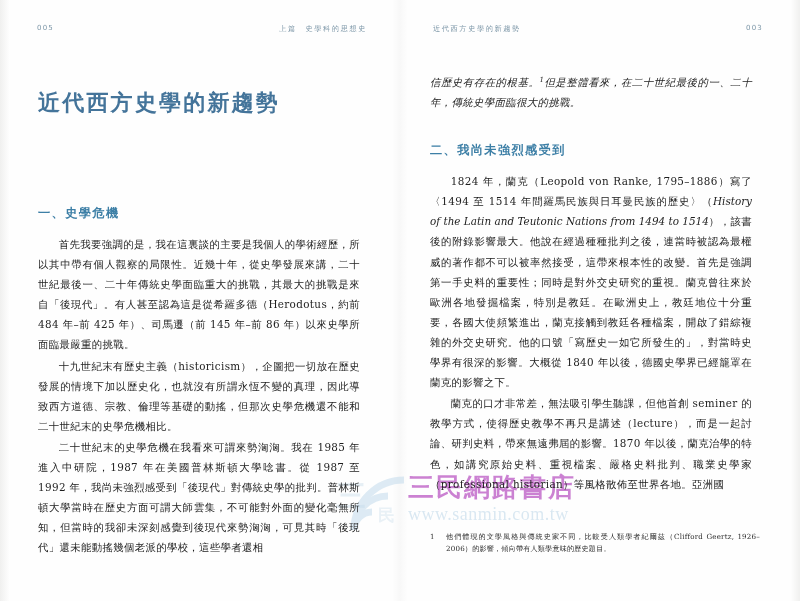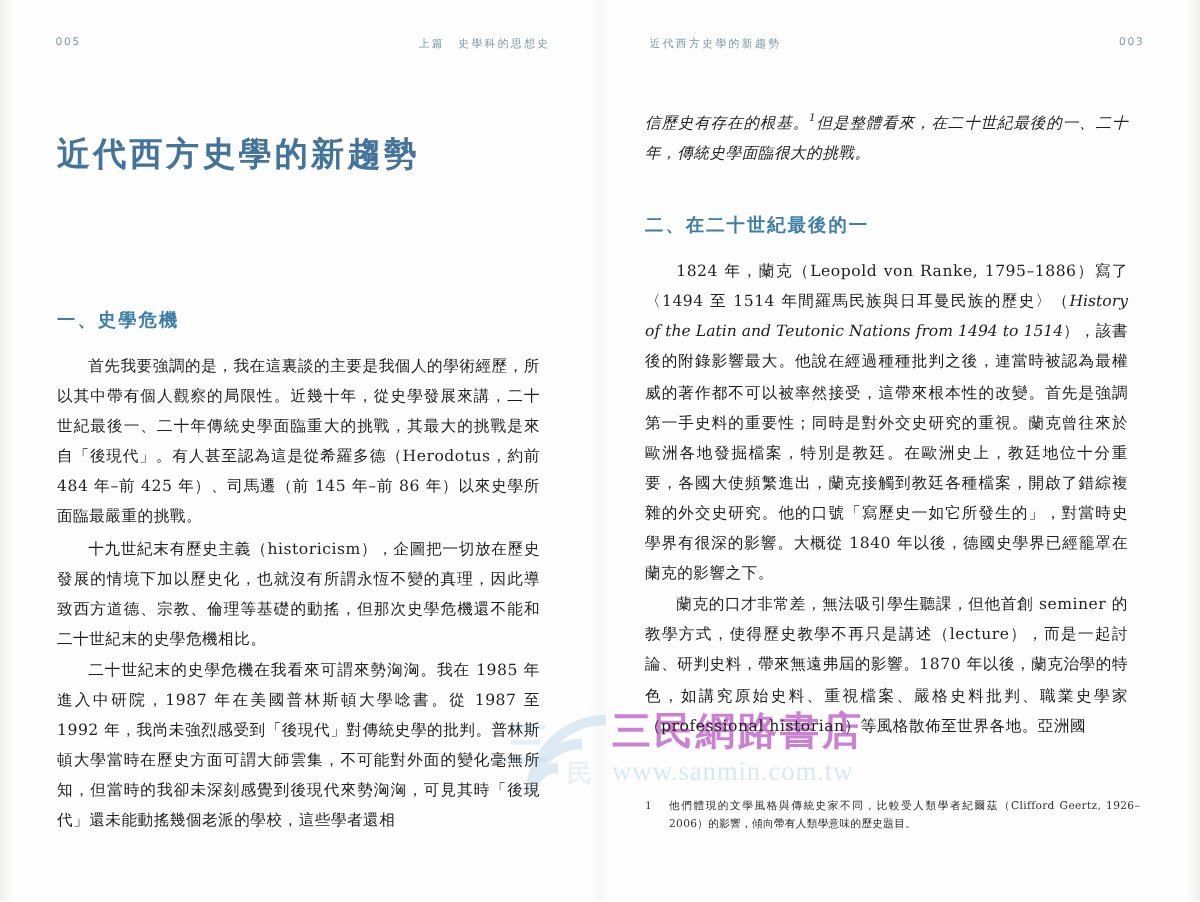--- a/index.html
+++ b/index.html
@@ -164,21 +164,21 @@
 
   <div class="page right">
 
     <div class="runhead chap">近代西方史學的新趨勢</div>
     <div class="runhead folio">003</div>
 
     <div class="col">
       <p class="body cont">信歷史有存在的根基。<span class="sup">1</span>但是整體看來，在二十世紀最後的一、二十年，傳統史學面臨很大的挑戰。</p>
 
       <div class="sec2-wrap">
-        <h2 class="section-head">二、在二十世紀最後的一</h2>
+        <h2 class="section-head">二、我尚未強烈感受到</h2>
         <p class="body">1824 年，蘭克（Leopold von Ranke, 1795–1886）寫了〈1494 至 1514 年間羅馬民族與日耳曼民族的歷史〉（<span class="ital lat">History of the Latin and Teutonic Nations from 1494 to 1514</span>），該書後的附錄影響最大。他說在經過種種批判之後，連當時被認為最權威的著作都不可以被率然接受，這帶來根本性的改變。首先是強調第一手史料的重要性；同時是對外交史研究的重視。蘭克曾往來於歐洲各地發掘檔案，特別是教廷。在歐洲史上，教廷地位十分重要，各國大使頻繁進出，蘭克接觸到教廷各種檔案，開啟了錯綜複雜的外交史研究。他的口號「寫歷史一如它所發生的」，對當時史學界有很深的影響。大概從 1840 年以後，德國史學界已經籠罩在蘭克的影響之下。</p>
         <p class="body">蘭克的口才非常差，無法吸引學生聽課，但他首創 seminer 的教學方式，使得歷史教學不再只是講述（lecture），而是一起討論、研判史料，帶來無遠弗屆的影響。1870 年以後，蘭克治學的特色，如講究原始史料、重視檔案、嚴格史料批判、職業史學家（professional historian）等風格散佈至世界各地。亞洲國</p>
       </div>
     </div>
 
     <div class="footnote">
       <div class="fn-rule"></div>
       <div class="fn-row">
         <div class="fn-num">1</div>
         <div class="fn-text">他們體現的文學風格與傳統史家不同，比較受人類學者紀爾茲（Clifford Geertz, 1926–2006）的影響，傾向帶有人類學意味的歷史題目。</div>

